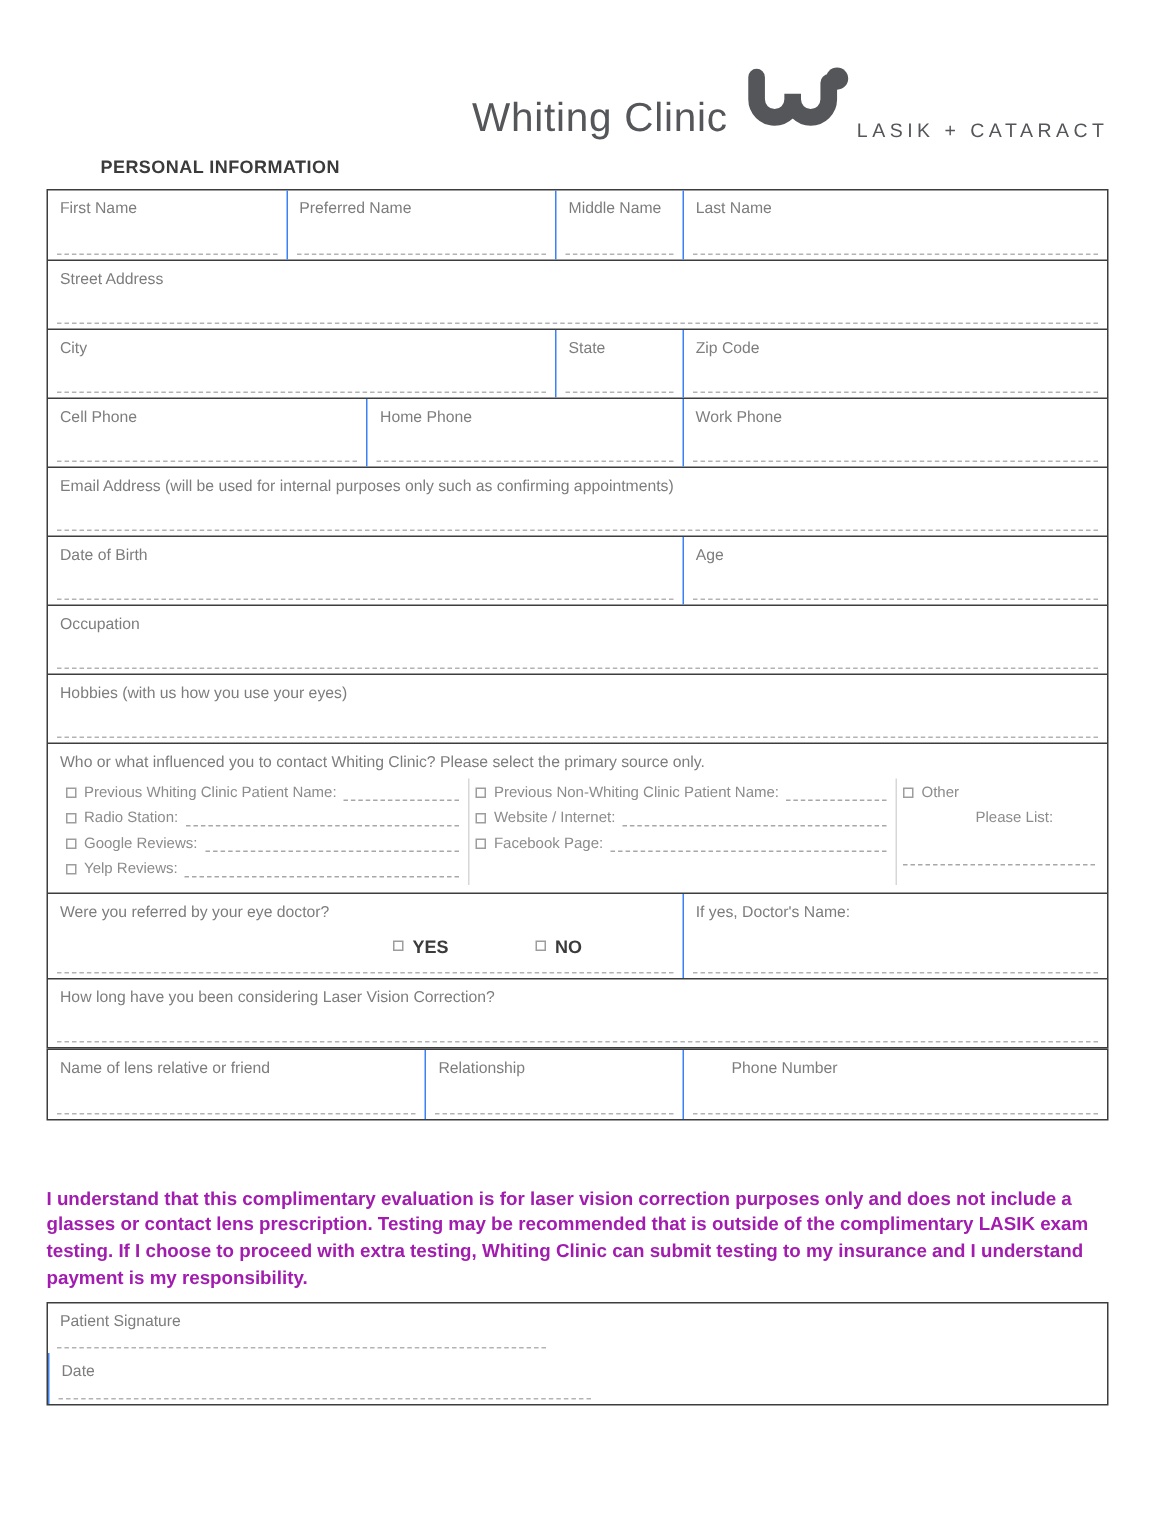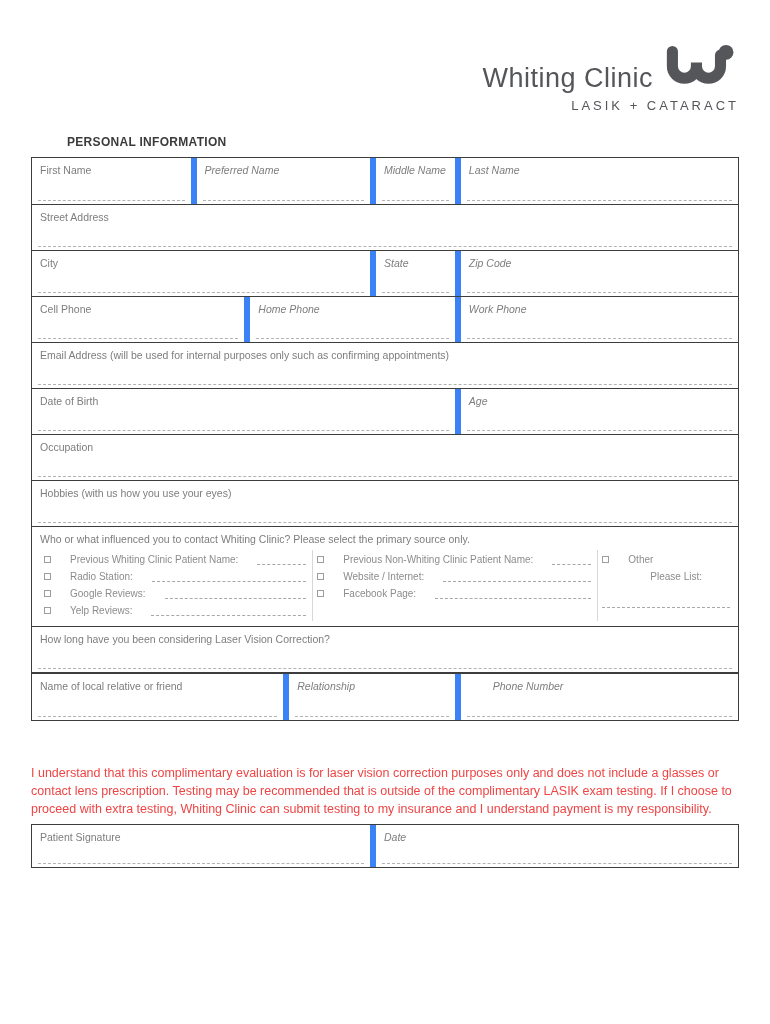--- a/index.html
+++ b/index.html
@@ -9,37 +9,37 @@
     background: #ffffff;
     font-family: "Liberation Sans", sans-serif;
     color: #7d7d7d;
     overflow: hidden;
   }
   .page { position: relative; width: 770px; height: 1024px; }
   .content { margin: 0 31px; width: 708px; }
 
   
   .header { display: flex; justify-content: flex-end; padding-top: 44px; }
-  .logo-block { display: flex; flex-direction: column; align-items: flex-end; margin-left: 18px; }
+  .logo-block { display: flex; flex-direction: row; align-items: flex-end; margin-left: 18px; }
   .logo-top { display: flex; align-items: flex-end; gap: 12px; }
   .logo-name { font-size: 27px; font-weight: 400; color: #55565a; letter-spacing: 0.5px; }
   .logo-icon svg { display: block; }
   .logo-tagline { font-size: 13px; letter-spacing: 3px; color: #55565a; margin-top: 4px; font-weight: 400; }
 
   
   .section-title { font-size: 12px; font-weight: bold; color: #3b3b3b; letter-spacing: 0.3px; }
-  .title-personal { margin-top: 22px; margin-bottom: 8px; padding-left: 36px; }
+  .title-personal { margin-top: 10px; margin-bottom: 8px; padding-left: 36px; }
   .title-emergency { margin-top: 50px; margin-bottom: 8px; }
 
   
   .form { border: 1px solid #3d3d3d; }
   .frow { display: flex; min-height: 46px; }
   .frow + .frow { border-top: 1px solid #3d3d3d; }
   .cell { position: relative; padding: 6px 8px 14px 8px; flex: 0 0 auto; }
-  .cell:not(:first-child) { border-left: 6px solid #3b82f6; font-style: italic; }
+  .cell:not(:first-child) { border-left: 1px solid #3b82f6; }
   .cell:not(.no-line)::after {
     content: ""; position: absolute; left: 6px; right: 6px; bottom: 3px;
     border-bottom: 1px dashed #b3b3b3;
   }
   .flabel { font-size: 10.5px; color: #7d7d7d; display: block; line-height: 1.3; }
 
   .w-100 { width: 100%; }
   .w-fn { width: 22.46%; } .w-pn { width: 25.42%; } .w-mn { width: 12.01%; } .w-ln { width: 40.11%; }
   .w-city { width: 47.88%; } .w-state { width: 12.01%; } .w-zip { width: 40.11%; }
   .w-cell { width: 30.08%; } .w-home { width: 29.80%; } .w-work { width: 40.11%; }
@@ -49,36 +49,36 @@
 
   
   .row-influence { min-height: 93px; }
   .inf-cell { padding: 6px 2px 5px 8px; width: 100%; }
   .inf-question { font-size: 10.5px; color: #7d7d7d; margin-bottom: 5px; }
   .inf-grid { display: flex; }
   .inf-col { padding: 1px 6px 2px 4px; }
   .inf-col1 { width: 39.12%; }
   .inf-col2 { width: 40.96%; border-left: 1px solid #d7d7d7; }
   .inf-col3 { width: 19.92%; border-left: 1px solid #d7d7d7; }
-  .opt { display: flex; align-items: center; gap: 19px; height: 17px; font-size: 10px; color: #8c8c8c; }
+  .opt { display: flex; align-items: center; gap: 5px; height: 17px; font-size: 10px; color: #8c8c8c; }
   .cb { width: 7px; height: 7px; border: 1px solid #9d9d9d; flex: 0 0 auto; background: #fff; }
   .opt-label { white-space: nowrap; }
   .blank { flex: 1 1 auto; border-bottom: 1px dashed #a8a8a8; height: 11px; min-width: 14px; }
   .please { height: 17px; display: flex; align-items: center; font-size: 10px; color: #8c8c8c; margin-left: 48px; }
   .blank-line { border-bottom: 1px dashed #a8a8a8; height: 1px; margin-top: 22px; }
 
   
   .yesno { display: flex; gap: 58px; margin-top: 8px; padding-left: 222px; }
   .yn-opt { display: flex; align-items: center; gap: 6px; font-size: 12px; font-weight: bold; color: #3b3b3b; }
 
   
-  .disclaimer { margin-top: 44px; font-size: 12.5px; font-weight: normal; color: #ef4444; line-height: 1.42; }
+  .disclaimer { margin-top: 44px; font-size: 12.5px; font-weight: bold; color: #a21caf; line-height: 1.42; }
 
   .sig-table { margin-top: 6px; }
-  .sig-table .frow { min-height: 42px; }
+  .sig-table .frow { min-height: 42px; flex-direction: column; }
 </style>
 </head>
 <body>
 
 <div class="page">
   <div class="content">
 
     <div class="header">
       <div class="logo-block">
         <div class="logo-top">
@@ -217,33 +217,51 @@
                 <span class="cb"></span>
                 <span class="opt-label">Other</span>
               </div>
               <div class="please">Please List:</div>
               <div class="blank-line"></div>
             </div>
           </div>
         </div>
       </div>
 
+      <div class="frow">
+        <div class="cell w-dob">
+          <span class="flabel">Were you referred by your eye doctor?</span>
+          <div class="yesno">
+            <span class="yn-opt">
+              <span class="cb"></span>
+              <span>YES</span>
+            </span>
+            <span class="yn-opt">
+              <span class="cb"></span>
+              <span>NO</span>
+            </span>
+          </div>
+        </div>
+        <div class="cell w-age">
+          <span class="flabel">If yes, Doctor's Name:</span>
+        </div>
+      </div>
 
       <div class="frow">
         <div class="cell w-100">
           <span class="flabel">How long have you been considering Laser Vision Correction?</span>
         </div>
       </div>
     </div>
 
 
     <div class="form">
       <div class="frow">
         <div class="cell w-ecname">
-          <span class="flabel">Name of local relative or friend</span>
+          <span class="flabel">Name of lens relative or friend</span>
         </div>
         <div class="cell w-ecrel">
           <span class="flabel">Relationship</span>
         </div>
         <div class="cell w-ecph">
           <span class="flabel">Phone Number</span>
         </div>
       </div>
     </div>
 

